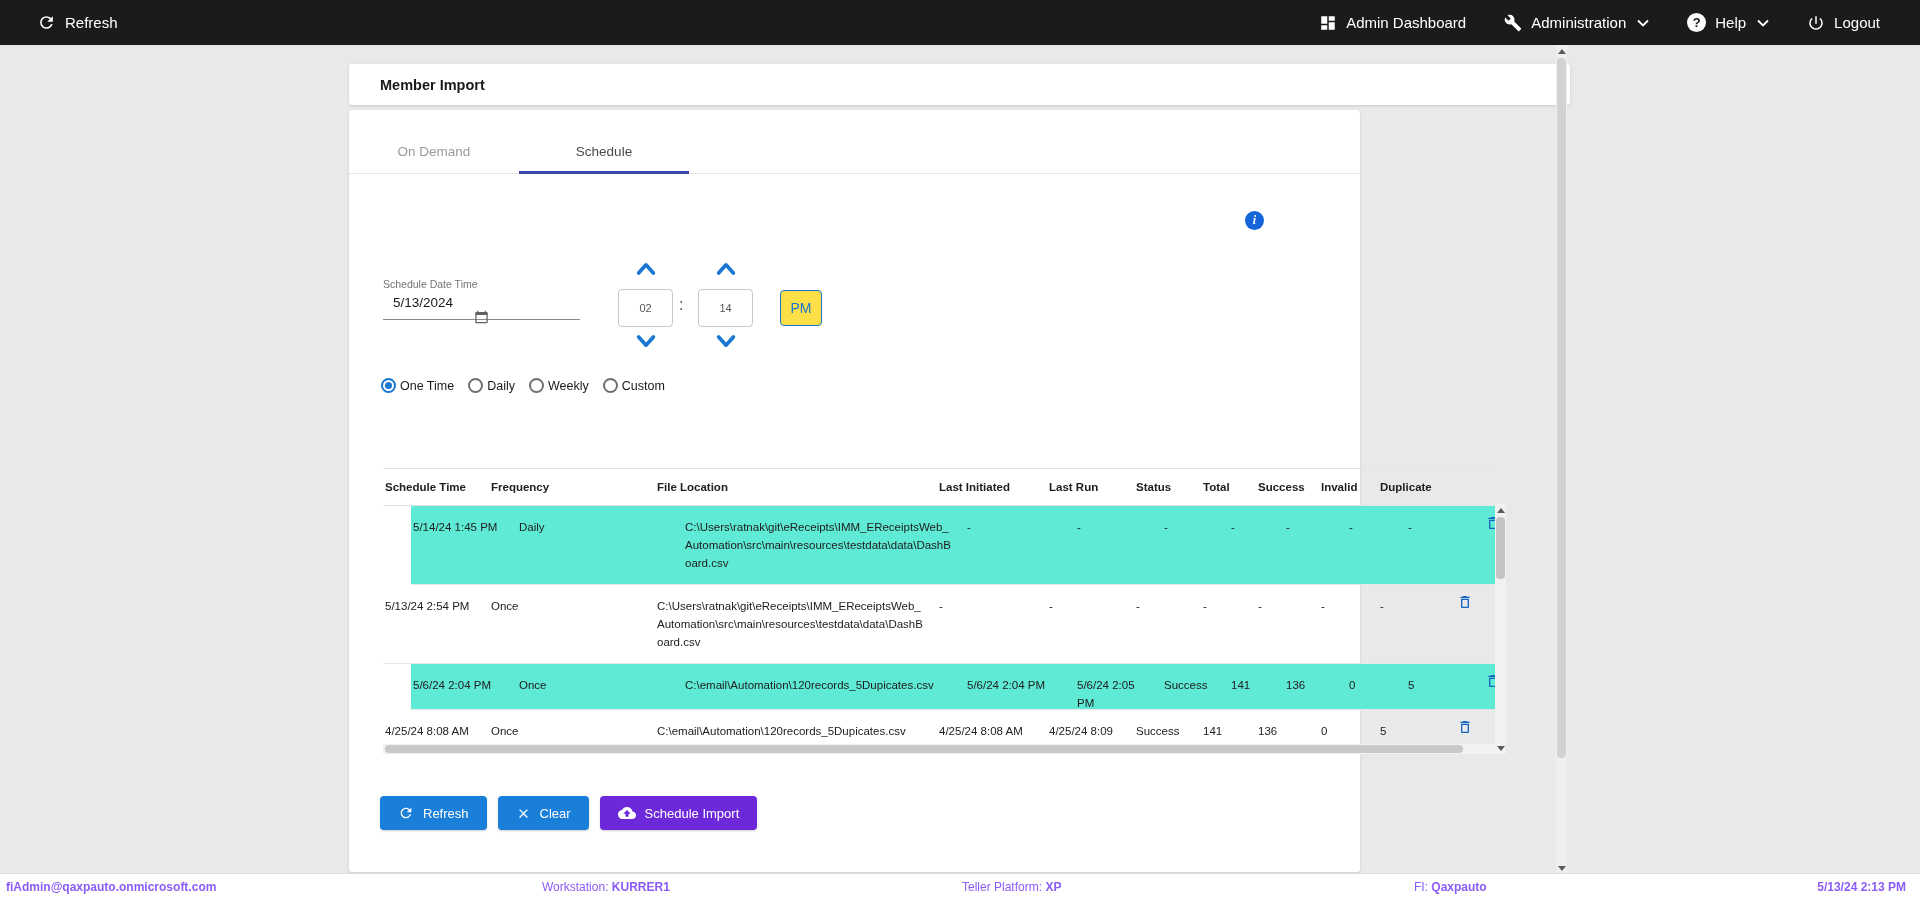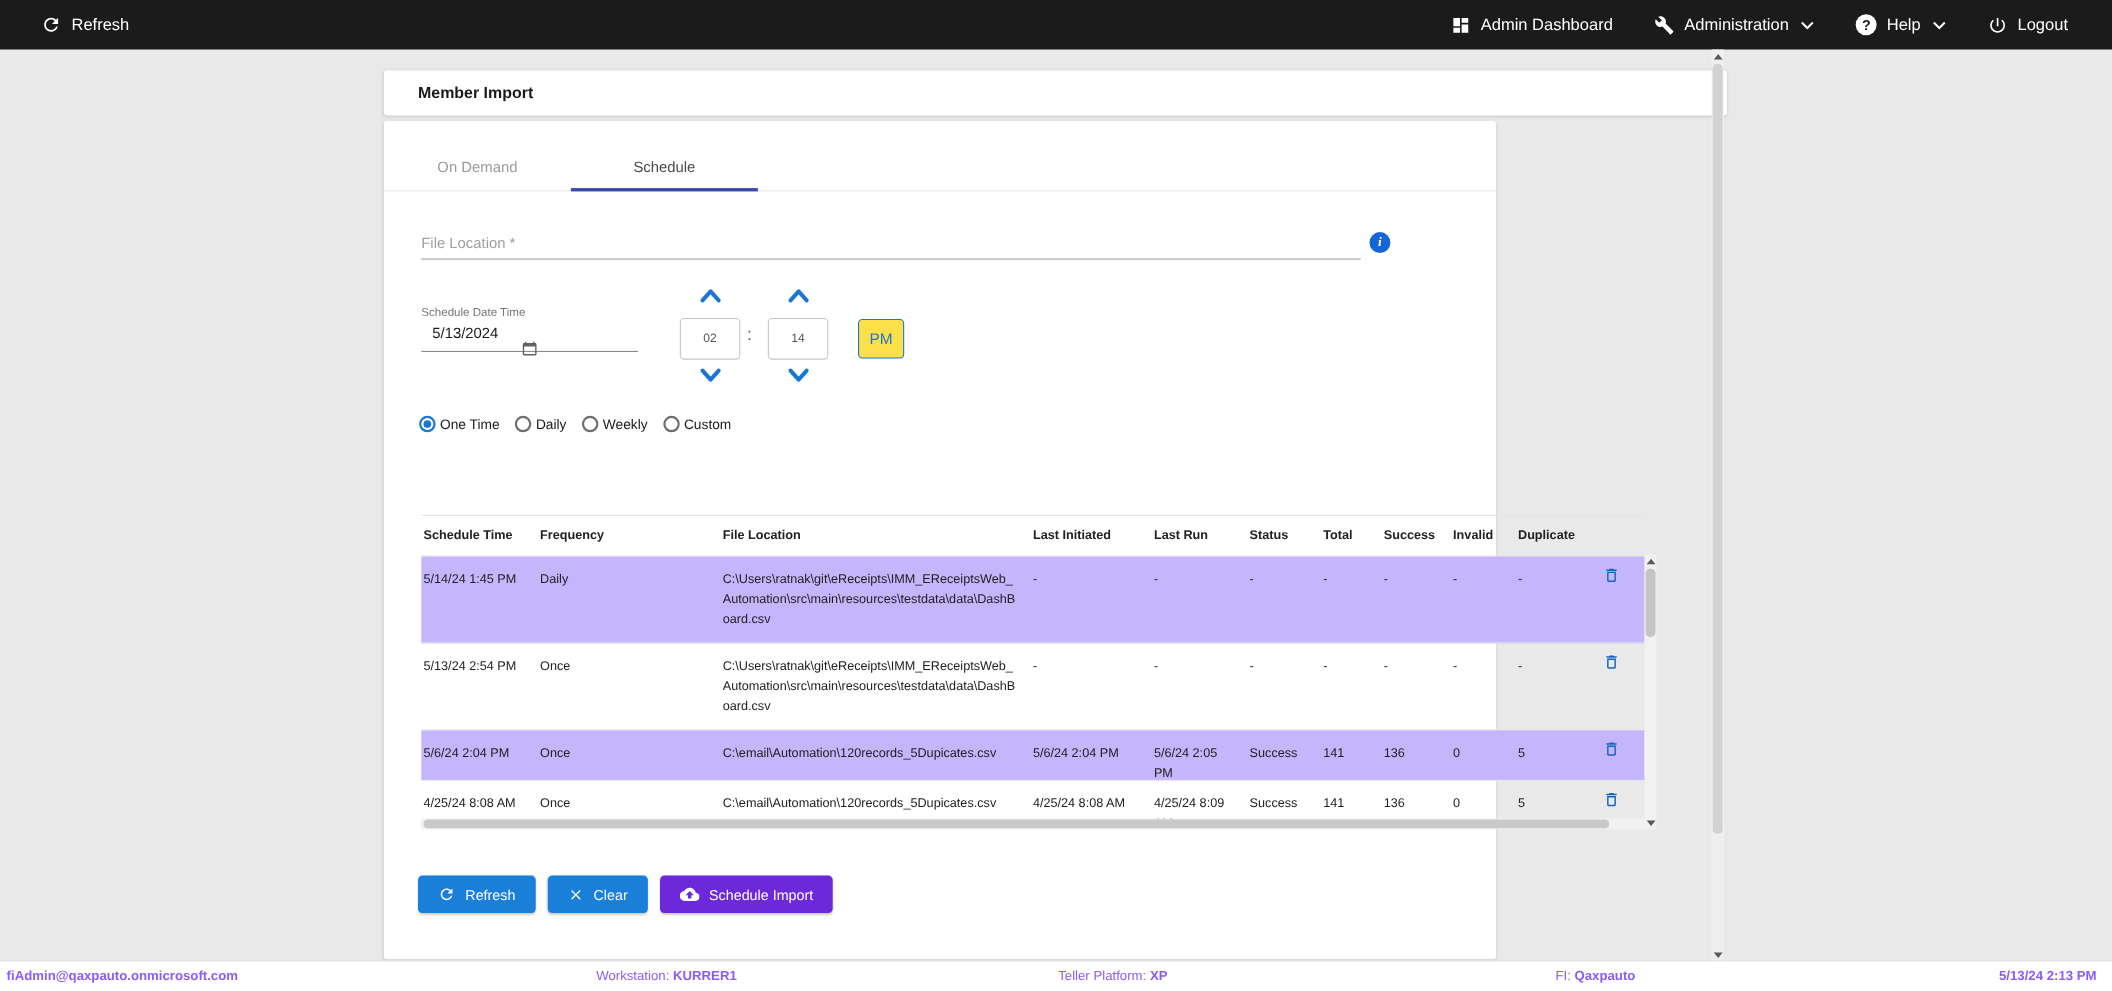--- a/index.html
+++ b/index.html
@@ -102,21 +102,21 @@
   .t-row,.t-head{
     display:grid;
     grid-template-columns:106px 166px 282px 110px 87px 67px 55px 63px 59px 59px 56px;
   }
   .t-head{
     height:36px;border-top:1px solid #e4e4e4;border-bottom:1px solid #e4e4e4;
     align-items:center;font-weight:bold;font-size:11.5px;color:#212121;
   }
   .t-head div{padding-left:2px;}
   .t-row{border-bottom:1px solid #e8e8e8;font-size:11.5px;color:#212121;}
-  .t-row.shade{background:#c4b5fd;}
+  .t-row.shade{background:#5eead4;margin-left:28px;}
   .t-row.r-tall{height:78px;}
   .t-row.r-mid{height:45px;}
   .t-row.r-short{height:39px;}
   .t-cell{padding:13px 8px 0 2px;box-sizing:border-box;line-height:1.55;}
   .t-cell.path{word-break:break-all;padding-right:14px;}
   .t-del{display:flex;justify-content:center;padding-top:9px;cursor:pointer;}
   
   .vscroll{
     position:absolute;left:1146px;top:394px;width:11px;height:250px;background:#f1f1f1;
   }
@@ -216,23 +216,20 @@
   <div class="tabbar">
     <div class="tab">
       <span>On Demand</span>
     </div>
     <div class="tab active">
       <span>Schedule</span>
       <span class="underline"></span>
     </div>
   </div>
 
-  <div class="file-loc">
-    <input type="text" placeholder="File Location *" style="">
-  </div>
   <div class="info-icon">i</div>
 
   <div class="sdt-label">Schedule Date Time</div>
   <div class="date-field">
     <input type="text" value="5/13/2024" style="">
     <span>
       <svg viewBox="0 0 24 24" width="15" height="15" fill="#616161">
           <path d="M20 3h-1V1h-2v2H7V1H5v2H4c-1.1 0-2 .9-2 2v14c0 1.1.9 2 2 2h16c1.1 0 2-.9 2-2V5c0-1.1-.9-2-2-2zm0 16H4V8h16v11z"></path>
         </svg>
     </span>

